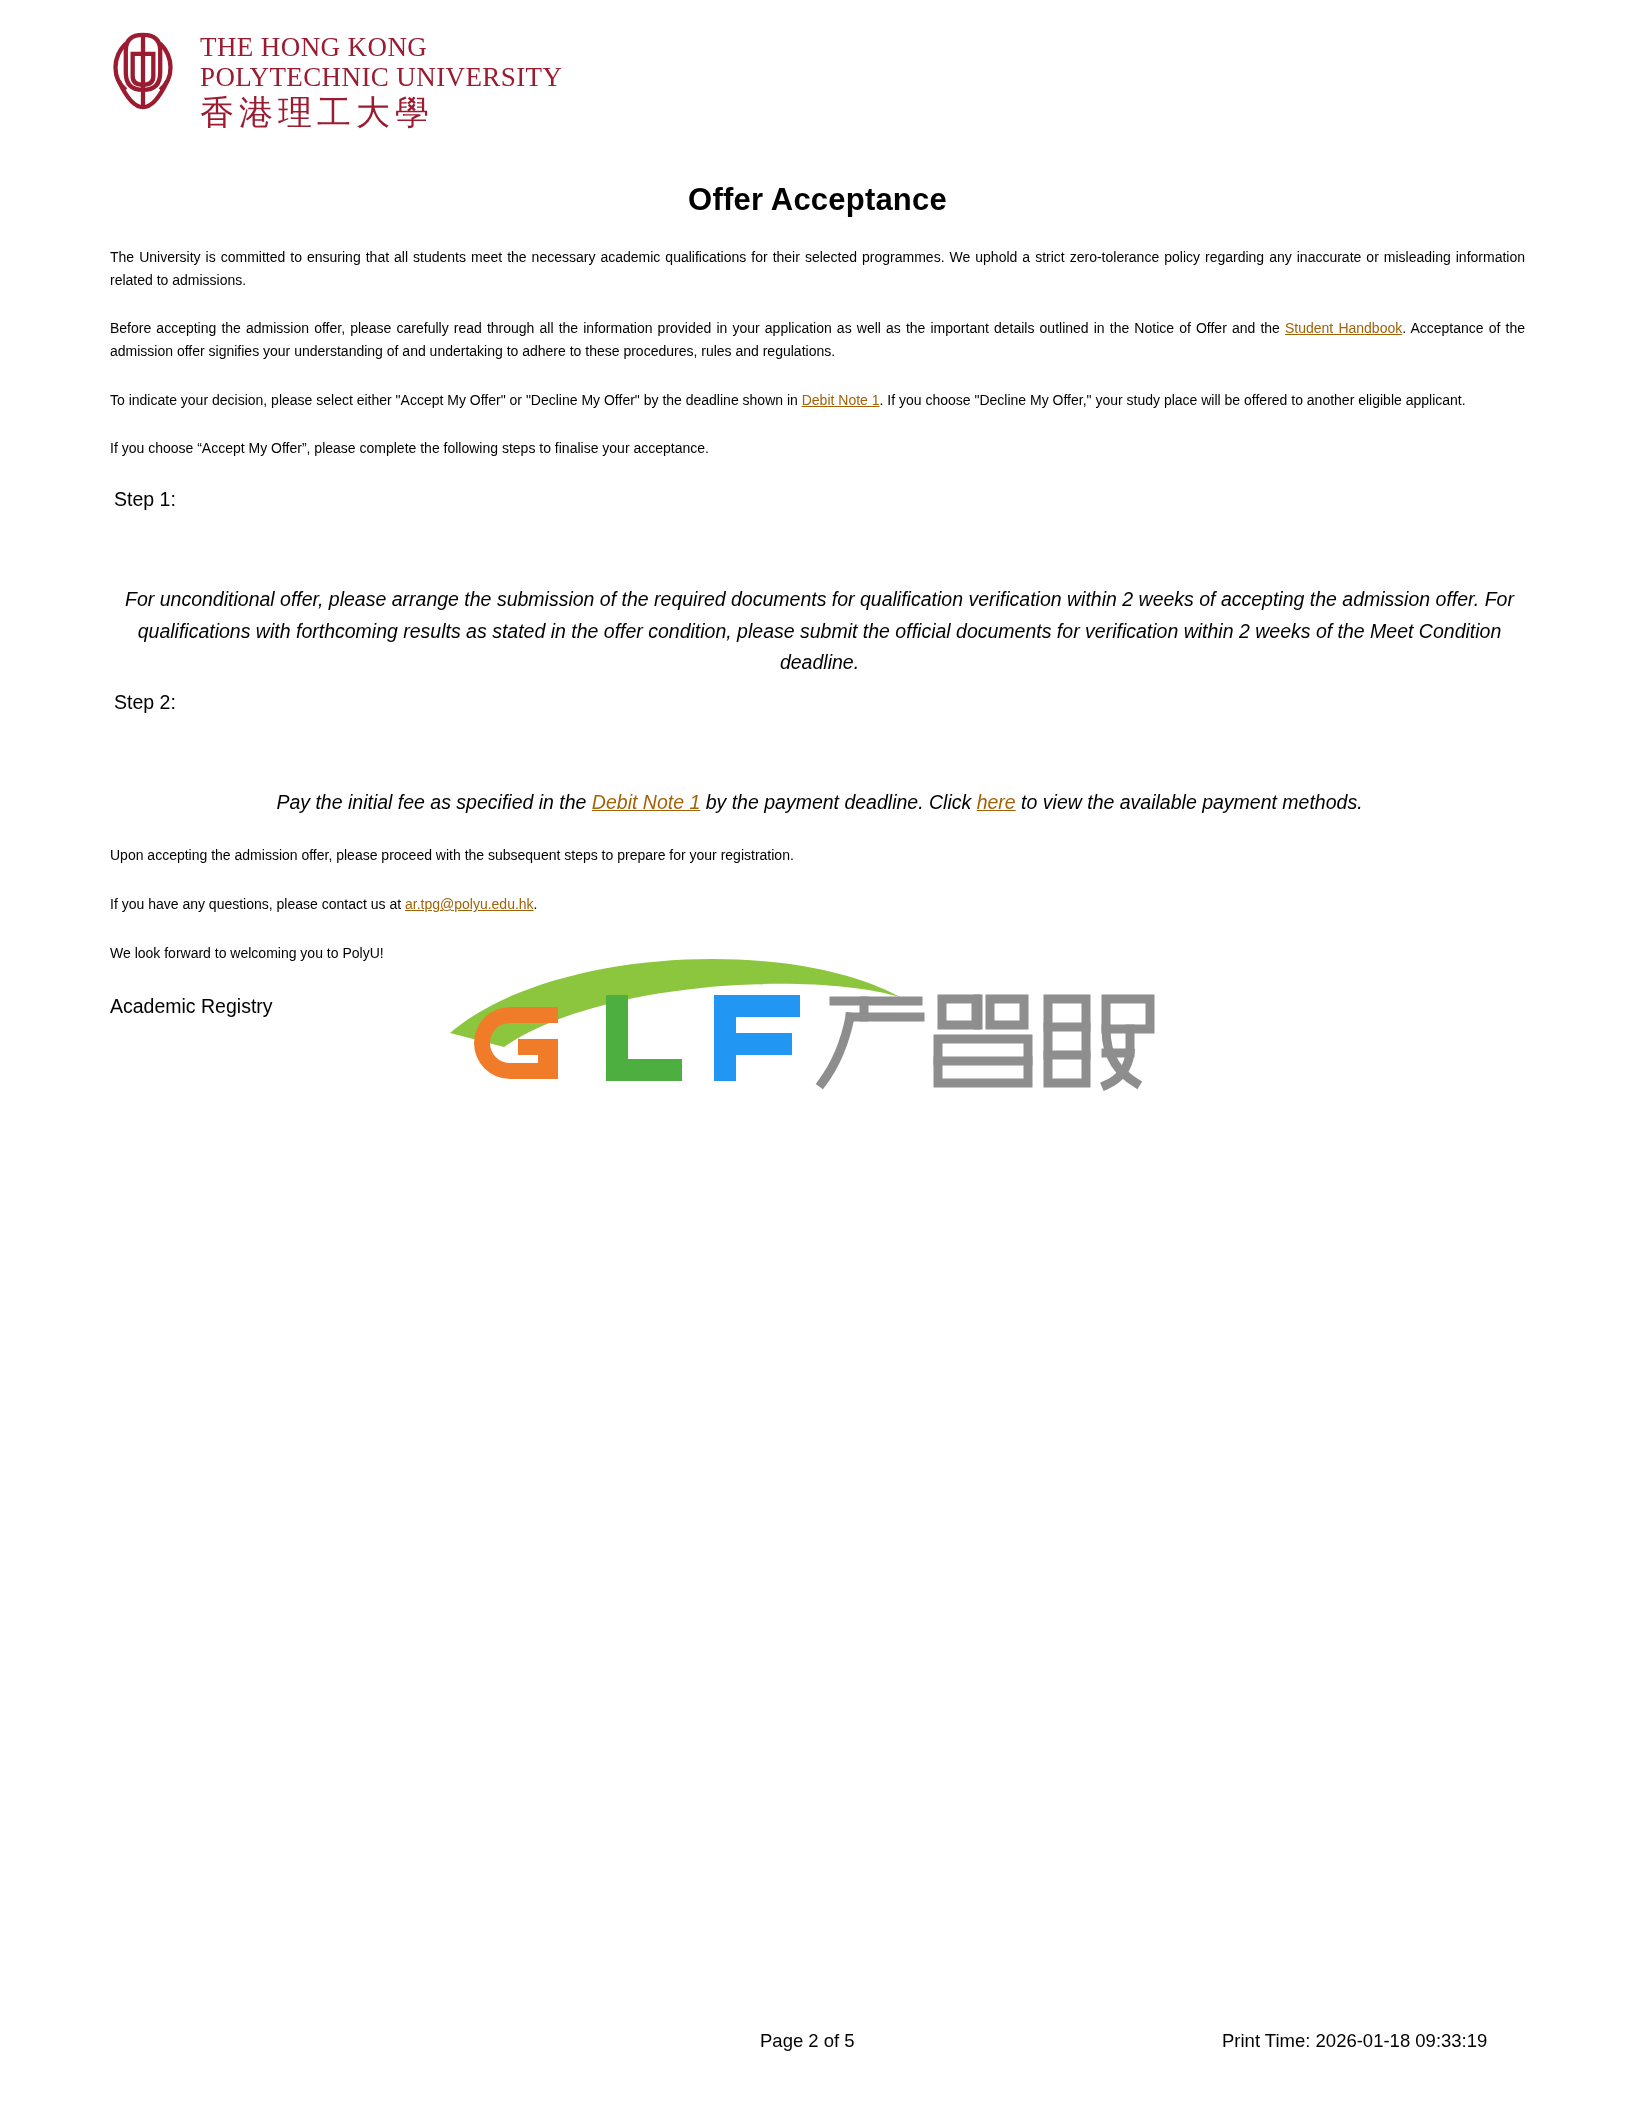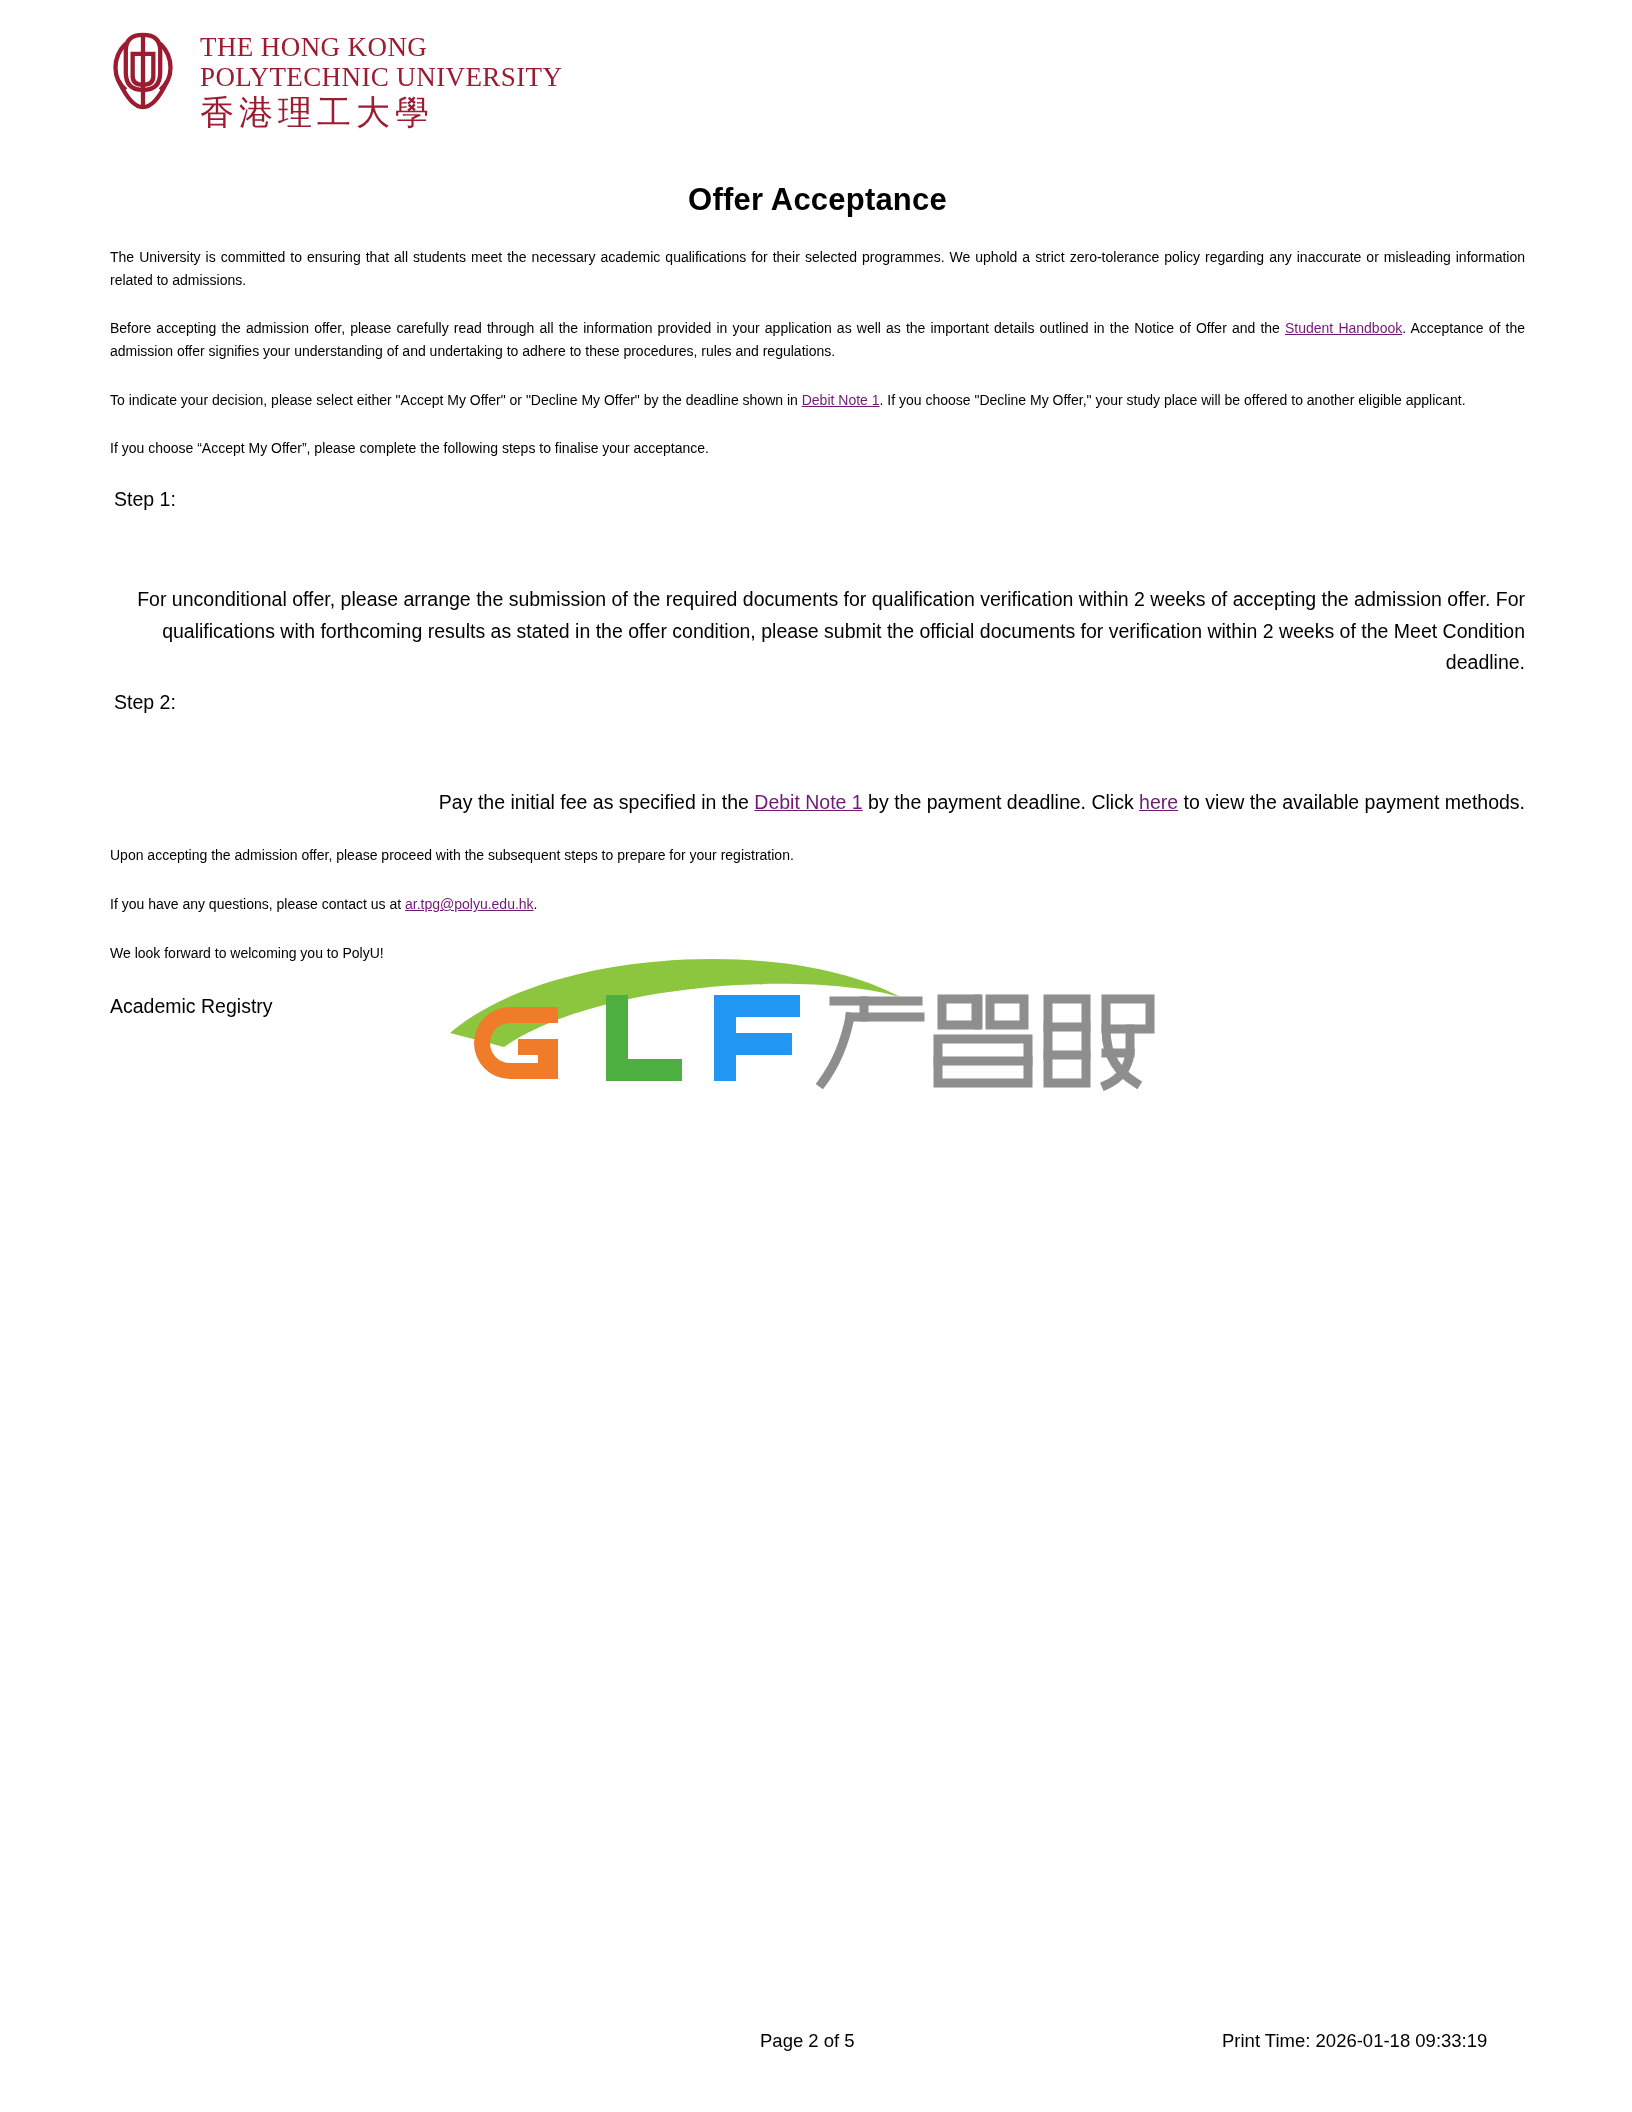--- a/index.html
+++ b/index.html
@@ -76,41 +76,42 @@
   }
   p.para {
     font-size: 14px;
     line-height: 1.62;
     margin: 0 0 26px 0;
     text-align: justify;
   }
   p.para.last-tight { margin-bottom: 24px; }
 
   a.link {
-    color: #701a75;
+    color: #a16207;
     text-decoration: underline;
   }
 
   .steps {
     margin: 0 0 26px 4px;
   }
   .step-row {
     display: flex;
     font-size: 19.5px;
     line-height: 1.62;
     margin-bottom: 8px;
     flex-direction: column;
   }
   .step-label {
     flex: 0 0 100px;
     white-space: nowrap;
   }
   .step-text {
     flex: 1 1 auto;
-    text-align: right;
+    text-align: center;
+    font-style: italic;
   }
 
   .sig {
     font-size: 19.5px;
     line-height: 1.5;
     margin-top: 28px;
   }
 
   
   .watermark {

